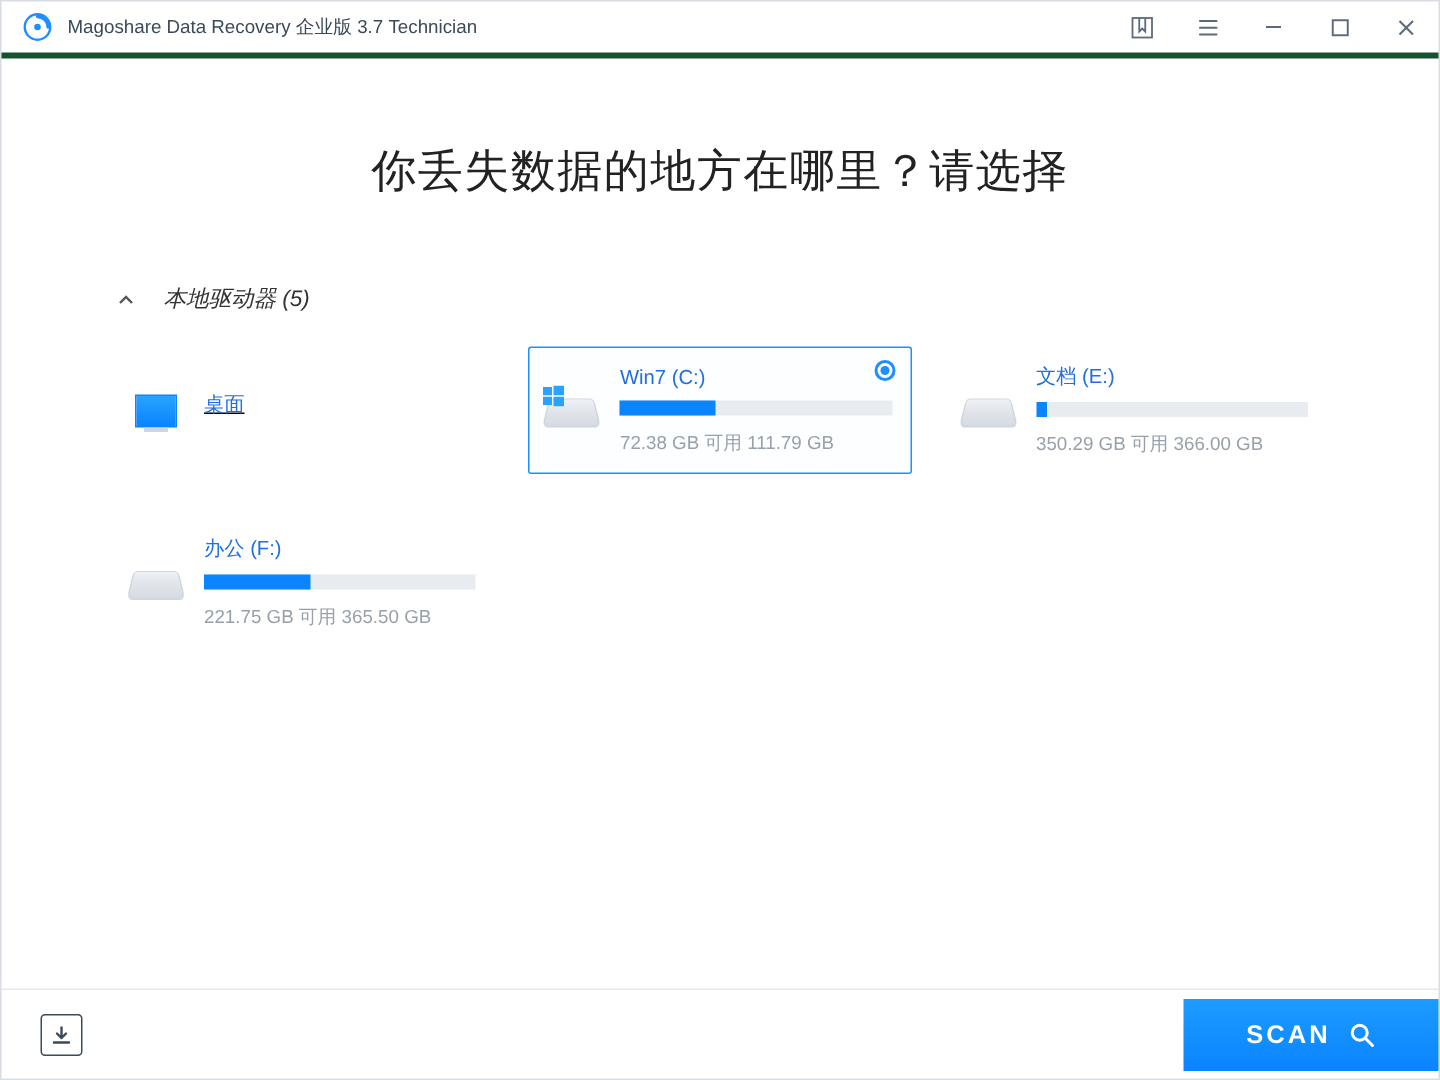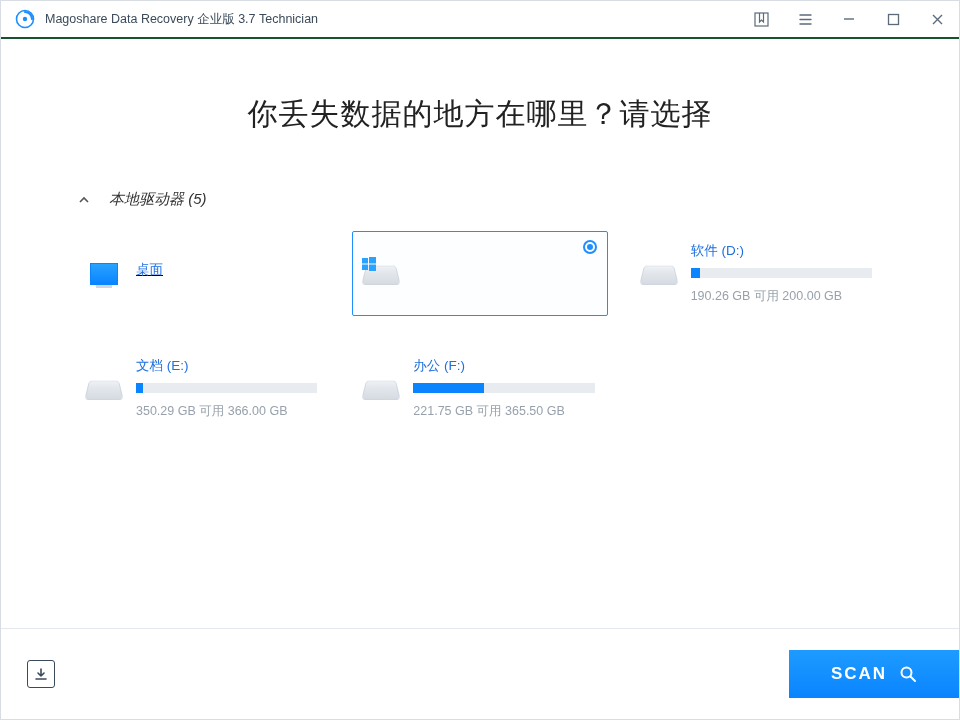--- a/index.html
+++ b/index.html
@@ -1,19 +1,19 @@
 <!DOCTYPE html>
 <html><head>
 <meta charset="utf-8">
 <style>
   * { box-sizing: border-box; margin: 0; padding: 0; }
   html, body { width: 960px; height: 720px; font-family: "Microsoft YaHei", "Segoe UI", Arial, sans-serif; background: #fff; overflow: hidden; }
   .app { width: 960px; height: 720px; border: 1px solid #d8dde3; display: flex; flex-direction: column; }
   
-  .titlebar { height: 38px; display: flex; align-items: center; border-bottom: 2px solid #14532d; }
+  .titlebar { height: 38px; display: flex; align-items: center; border-bottom: 4px solid #14532d; }
   .logo { width: 20px; height: 20px; margin: 0 10px 0 14px; position: relative; }
   .logo svg { display:block; }
   .app-title { font-size: 12.5px; color: #3b4a5a; font-weight: 500; }
   .titlebar-spacer { flex: 1; }
   .tbtn { width: 44px; height: 38px; display: flex; align-items: center; justify-content: center; color: #5b6b7b; }
   .tbtn svg { display:block; }
   
   .main { flex:1; padding: 0 64px; overflow:auto; }
   .headline { text-align:center; font-size: 30px; font-weight: 400; color:#222; margin: 55px 0 55px; letter-spacing: 1px; }
   .section-head { display:flex; align-items:center; gap:18px; font-size:15px; color:#333; font-weight:500; margin-left: 12px; margin-bottom: 22px; font-style: italic; }
@@ -29,21 +29,21 @@
   .drive .stats { font-size:12.5px; color:#98a1ab; }
   .drive.selected { border-color:#1f8fff; background:#fdfeff; }
   .radio { position:absolute; top:8px; right:10px; width:14px; height:14px; border:2px solid #1f8fff; border-radius:50%; display:flex; align-items:center; justify-content:center; }
   .radio::after { content:""; width:6px; height:6px; border-radius:50%; background:#1f8fff; }
   
   .hdd { width:34px; height:22px; position:relative; }
   .hdd::before { content:""; position:absolute; inset:0; border-radius:3px/5px; background:linear-gradient(180deg,#eef1f5,#d6dbe2); border:1px solid #cfd6df; transform: perspective(40px) rotateX(30deg); }
   .desktop-ico { width:28px; height:22px; background:linear-gradient(180deg,#29a3ff,#0a84ff); border:1px solid #0a84ff; position:relative; }
   .desktop-ico::after { content:""; position:absolute; bottom:-4px; left:50%; width:16px; height:3px; background:#cfd6df; transform:translateX(-50%); }
   
-  .footer { height:91px; border-top:1px solid #e4e8ed; display:flex; align-items:center; padding:0 0 0 26px; }
+  .footer { height:60px; border-top:1px solid #e4e8ed; display:flex; align-items:center; padding:0 0 0 26px; }
   .export-btn { width:28px; height:28px; border:1.5px solid #3b4a5a; border-radius:3px; display:flex; align-items:center; justify-content:center; color:#3b4a5a; }
   .footer-spacer { flex:1; }
   .scan-btn { height:48px; min-width:170px; background:linear-gradient(180deg,#1e9bff,#0a84ff); color:#fff; display:flex; align-items:center; justify-content:center; gap:12px; font-size:17px; font-weight:700; letter-spacing:2px; margin-right: 0; }
   .app > .footer .scan-btn { margin-right: 0; }
   .scan-btn .mag { width:18px; height:18px; }
 </style>
 </head>
 <body>
 
 <div class="app">
@@ -112,33 +112,28 @@
             <div style="position:relative">
               <div class="hdd"></div>
               <svg width="14" height="14" viewBox="0 0 14 14" style="position:absolute;left:-2px;top:-6px">
                 <rect x="0" y="1" width="6" height="5.5" fill="#29a3ff"></rect>
                 <rect x="7" y="0" width="7" height="6.5" fill="#29a3ff"></rect>
                 <rect x="0" y="7.5" width="6" height="5.5" fill="#29a3ff"></rect>
                 <rect x="7" y="7.5" width="7" height="6.5" fill="#29a3ff"></rect>
               </svg>
             </div>
           </div>
+          <div class="body">
+            <div class="name">Win7 (C:)</div>
+            <div class="bar">
+              <div class="fill" style="width:35%"></div>
+            </div>
+            <div class="stats">72.38 GB 可用 111.79 GB</div>
+          </div>
           <div class="radio"></div>
-        </div>
-        <div class="drive">
-          <div class="icon">
-            <div class="hdd"></div>
-          </div>
-          <div class="body">
-            <div class="name">软件 (D:)</div>
-            <div class="bar">
-              <div class="fill" style="width:5%"></div>
-            </div>
-            <div class="stats">190.26 GB 可用 200.00 GB</div>
-          </div>
         </div>
         <div class="drive">
           <div class="icon">
             <div class="hdd"></div>
           </div>
           <div class="body">
             <div class="name">文档 (E:)</div>
             <div class="bar">
               <div class="fill" style="width:4%"></div>
             </div>

